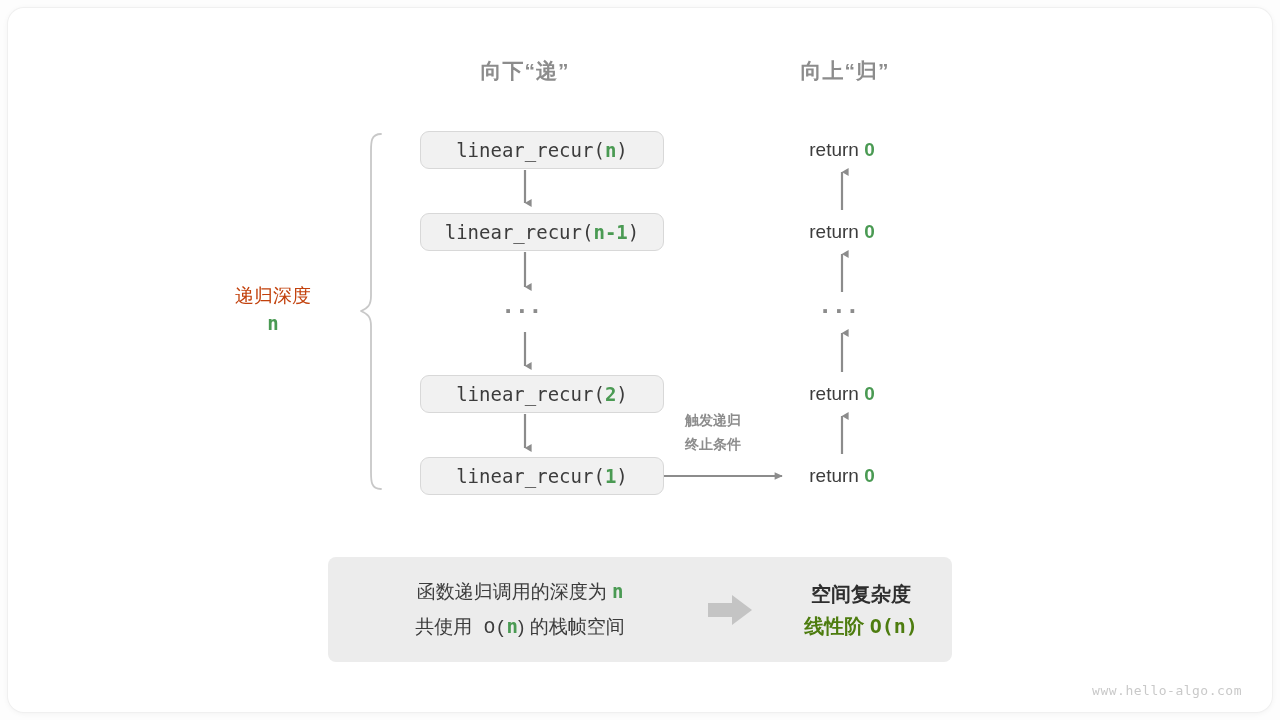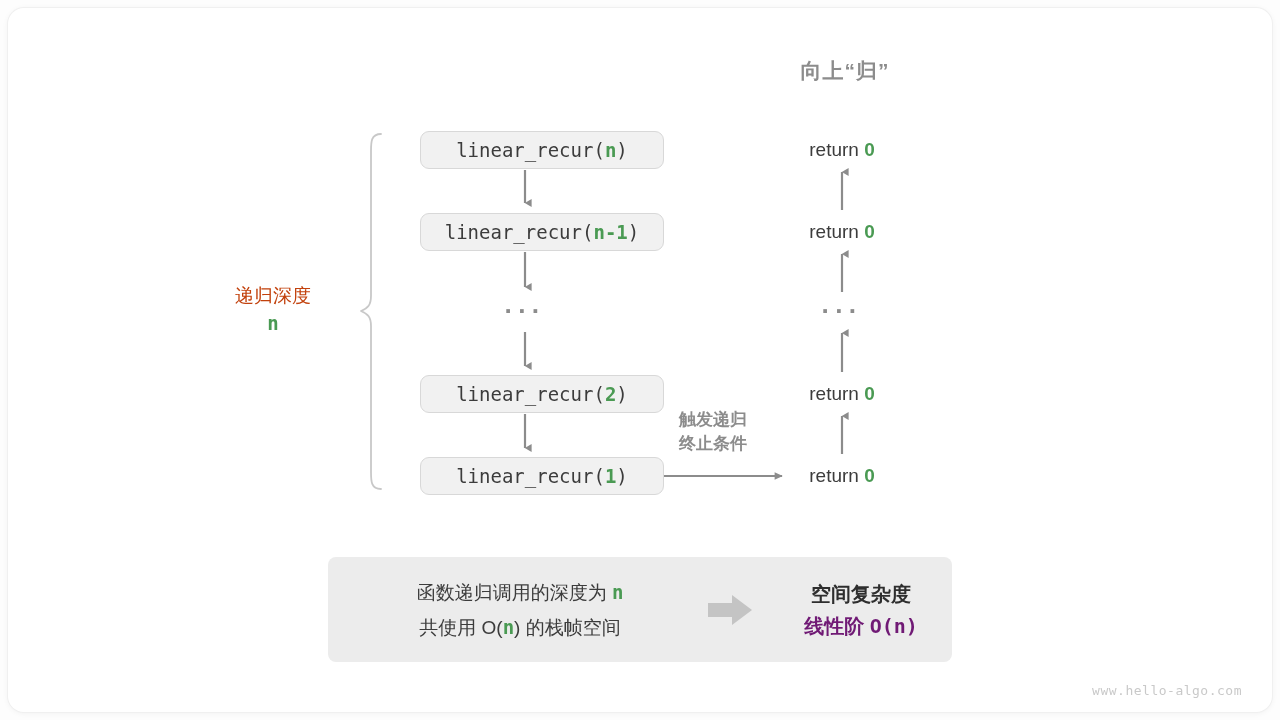--- a/index.html
+++ b/index.html
@@ -131,21 +131,21 @@
     line-height: 28px;
   }
 
   
   #trigger-note {
     position: absolute;
     left: 648px;
     top: 408px;
     width: 130px;
     text-align: center;
-    font-size: 17px;
+    font-size: 14px;
     font-weight: bold;
     color: #8c8c8c;
     line-height: 24px;
     white-space: nowrap;
   }
 
   
   #summary-panel {
     position: absolute;
     left: 328px;
@@ -160,21 +160,21 @@
   #summary-left {
     width: 340px;
     padding-left: 22px;
     text-align: center;
     font-size: 19px;
     color: #3c3c3c;
     line-height: 34px;
     white-space: nowrap;
   }
   #summary-left .mono {
-    font-family: Liberation Sans, sans-serif;
+    font-family: Liberation Mono, monospace;
   }
   #summary-left .g {
     color: #4a9a53;
     font-weight: bold;
     font-family: "DejaVu Sans Mono", "Liberation Mono", monospace;
   }
   #summary-arrow {
     width: 80px;
     display: flex;
     align-items: center;
@@ -189,21 +189,21 @@
   #summary-right .title {
     display: block;
     font-size: 20px;
     font-weight: bold;
     color: #2e2e2e;
   }
   #summary-right .value {
     display: block;
     font-size: 20px;
     font-weight: bold;
-    color: #701a75;
+    color: #4d7c0f;
     text-align: center;
   }
   #summary-right .value .mono {
     font-family: "DejaVu Sans Mono", "Liberation Mono", monospace;
   }
 
   
   #watermark {
     position: absolute;
     right: 38px;
@@ -268,20 +268,21 @@
       <line x1="842" y1="292" x2="842" y2="254" stroke="#8c8c8c" stroke-width="2.2" marker-end="url(#arrowhead-up)"></line>
     </g>
     <g>
       <line x1="842" y1="372" x2="842" y2="333" stroke="#8c8c8c" stroke-width="2.2" marker-end="url(#arrowhead-up)"></line>
     </g>
     <g>
       <line x1="842" y1="454" x2="842" y2="416" stroke="#8c8c8c" stroke-width="2.2" marker-end="url(#arrowhead-up)"></line>
     </g>
   </svg>
 
+  <div class="col-header" id="hdr-down">向下“递”</div>
   <div class="col-header" id="hdr-up">向上“归”</div>
 
   <div id="depth-label">
     <span class="t1">递归深度</span>
     <span class="t2">n</span>
   </div>
 
   <div class="frame-box" id="box-n">
     <span>linear_recur</span>
       <span>(</span>

